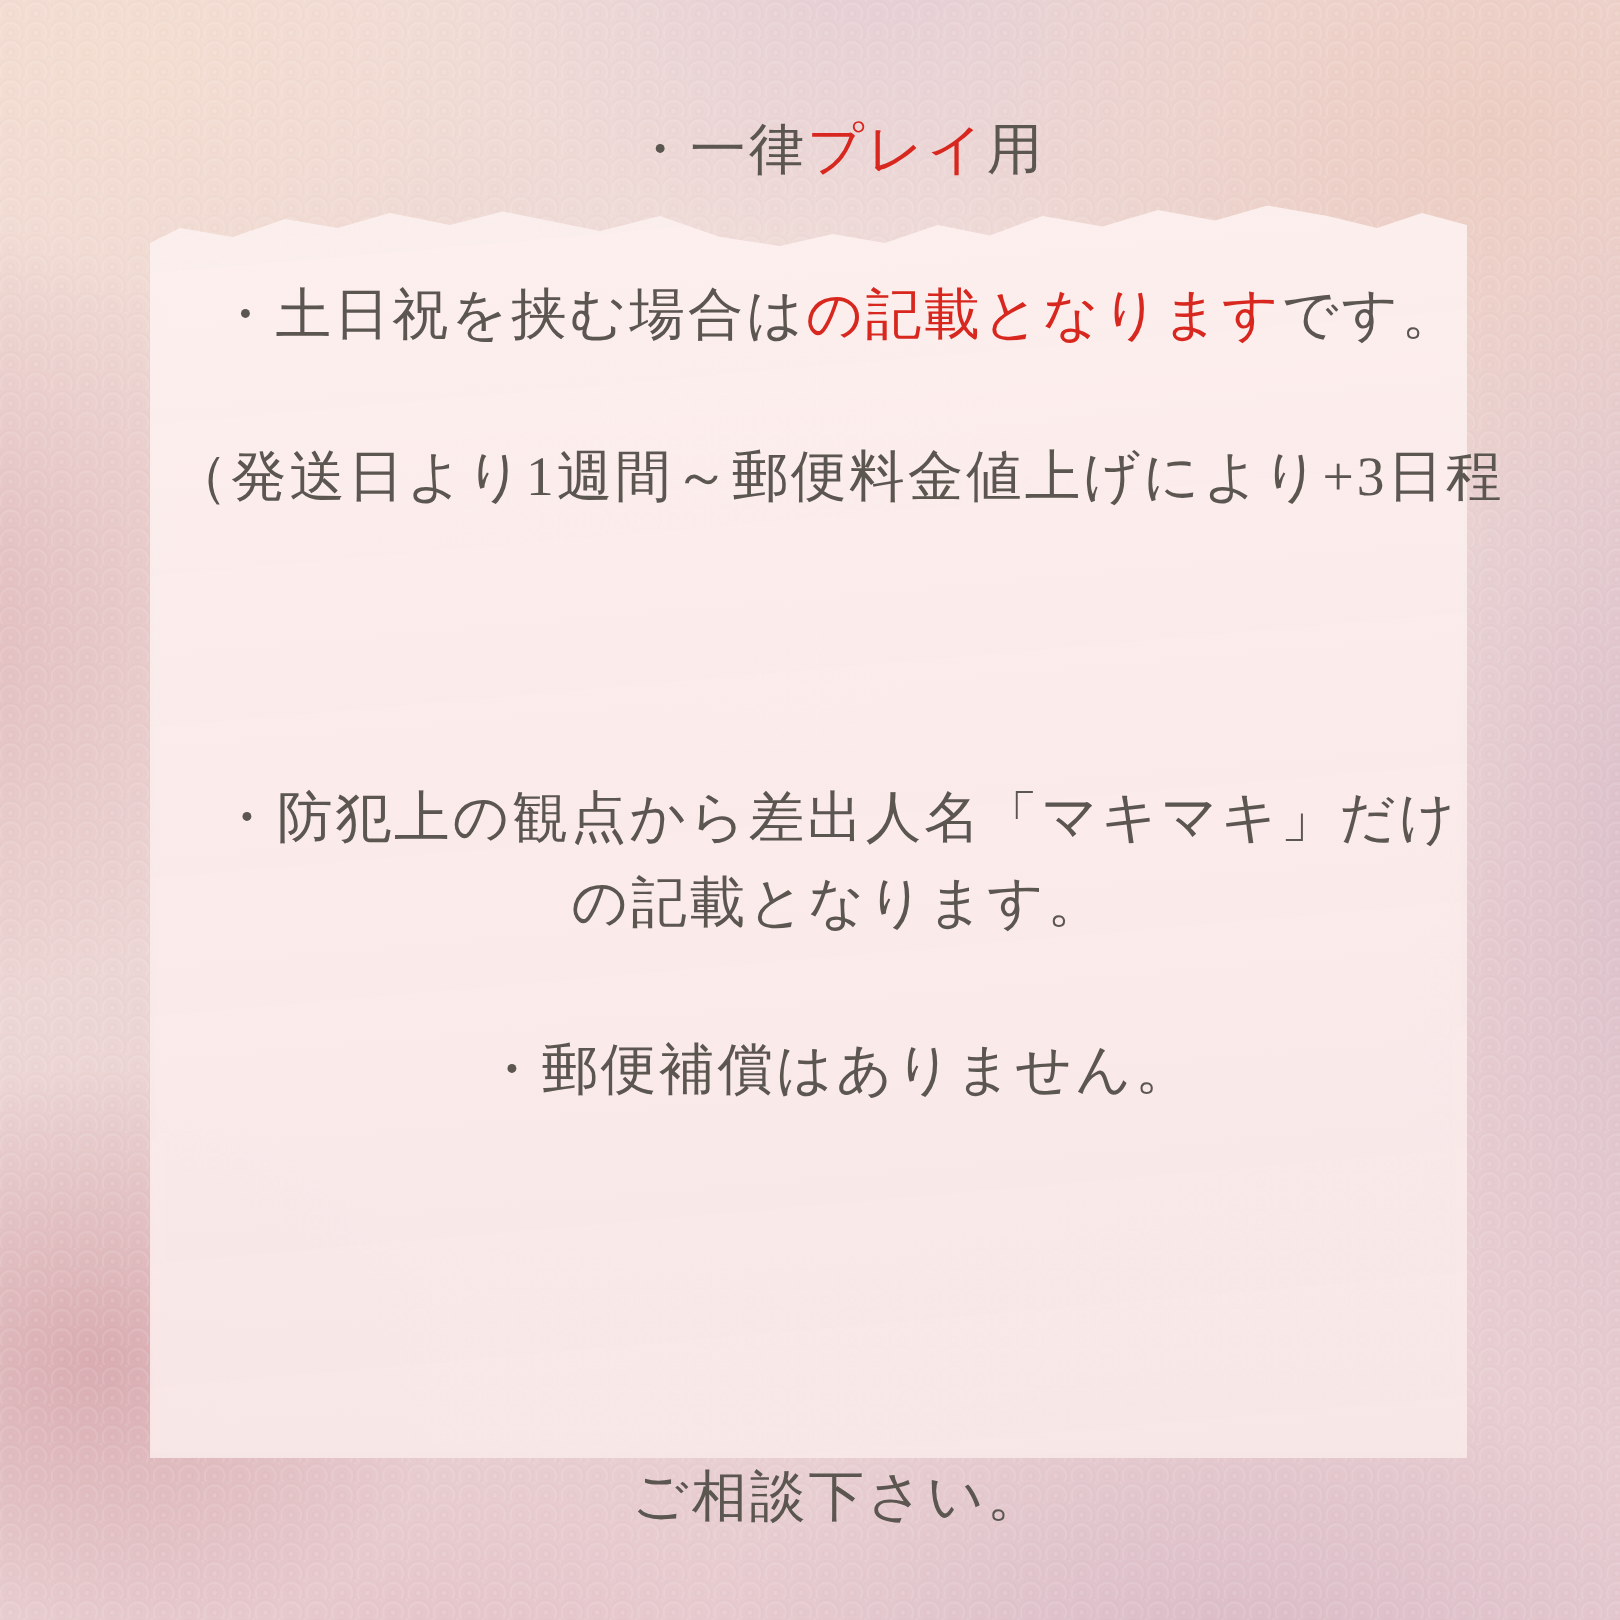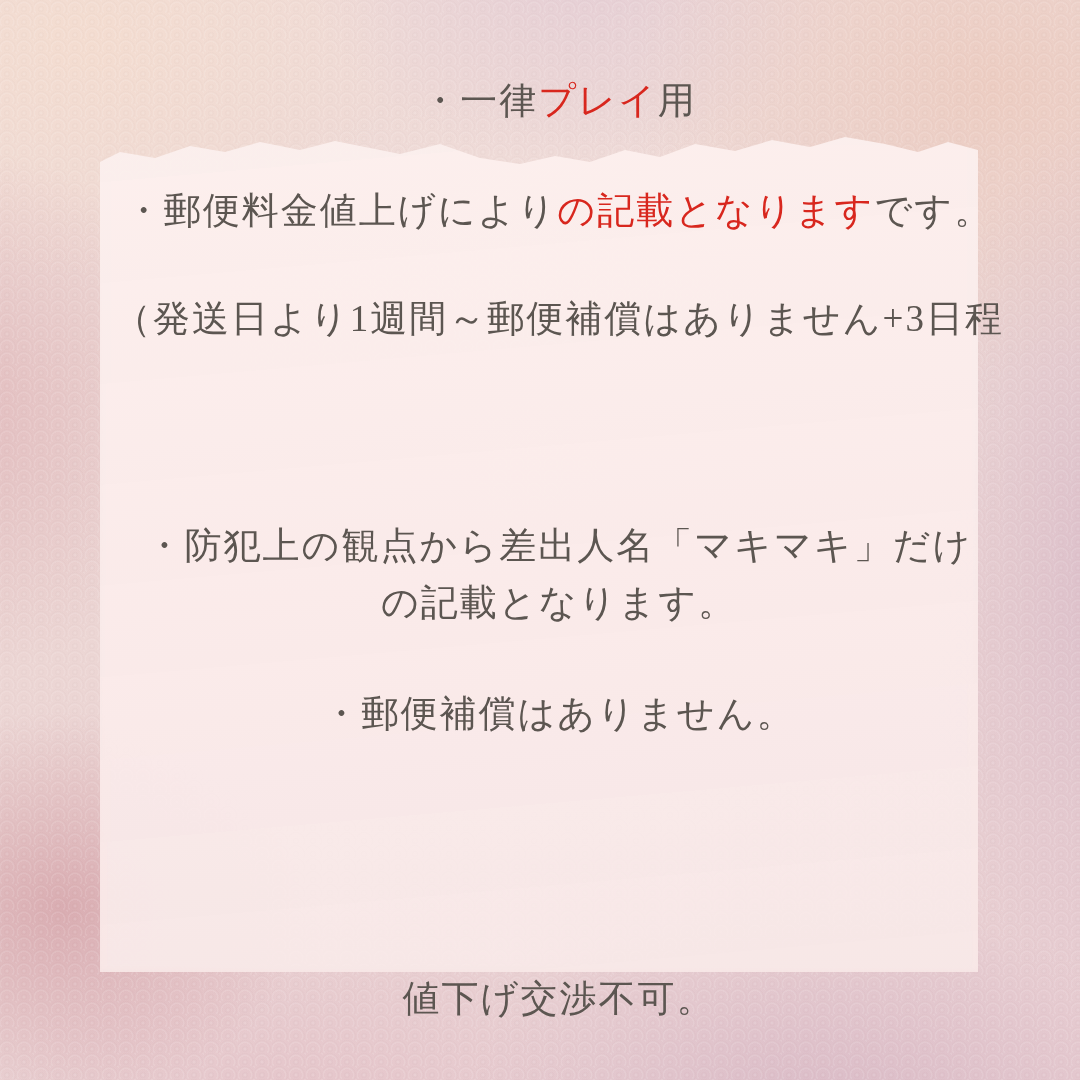--- a/index.html
+++ b/index.html
@@ -72,35 +72,35 @@
   <div class="grain"></div>
   <div class="panel"></div>
 
   <div class="textlayer">
 
     <div class="block b-intro">
       <div class="line"><span>・一律</span><span class="red">プレイ</span><span>用</span></div>
     </div>
 
     <div class="block b-nego">
-      <div class="line"><span>・郵便料金値上げにより</span><span class="red">の記載となります</span><span>です。</span></div>
+      <div class="line"><span>・土日祝を挟む場合は</span><span class="red">の記載となります</span><span>です。</span></div>
     </div>
 
     <div class="block b-ship">
-      <div class="line"><span>（発送日より1週間～郵便補償はありません+3日程</span></div>
+      <div class="line"><span>（発送日より1週間～郵便料金値上げにより+3日程</span></div>
     </div>
 
     <div class="block b-name">
       <div class="line"><span>・防犯上の観点から差出人名「マキマキ」だけ</span></div>
       <div class="line"><span>の記載となります。</span></div>
     </div>
 
     <div class="block b-comp">
       <div class="line"><span>・郵便補償はありません。</span></div>
     </div>
 
 
     <div class="block b-change">
-      <div class="line"><span>値下げ交渉不可。</span></div>
+      <div class="line"><span>ご相談下さい。</span></div>
     </div>
 
   </div>
 </div>
 
 </body></html>

